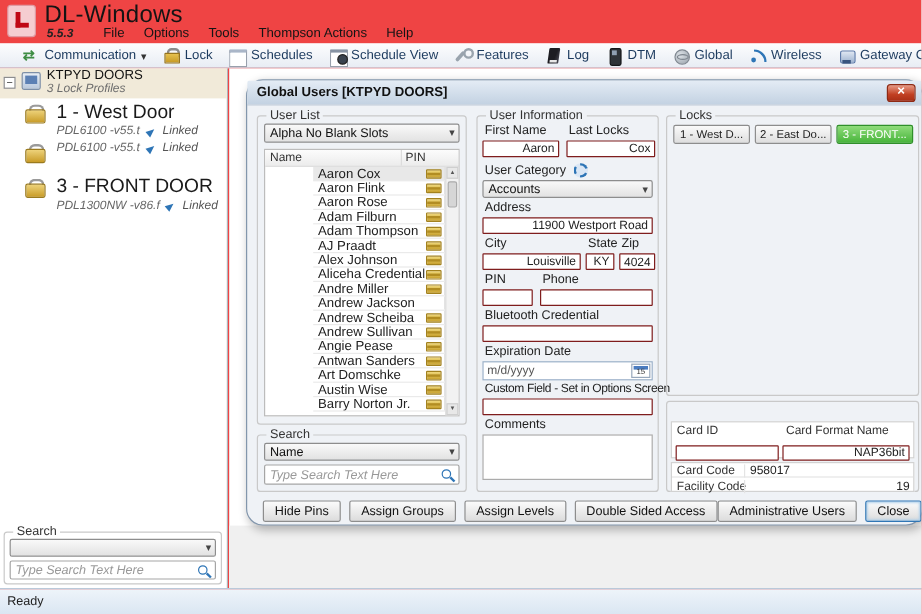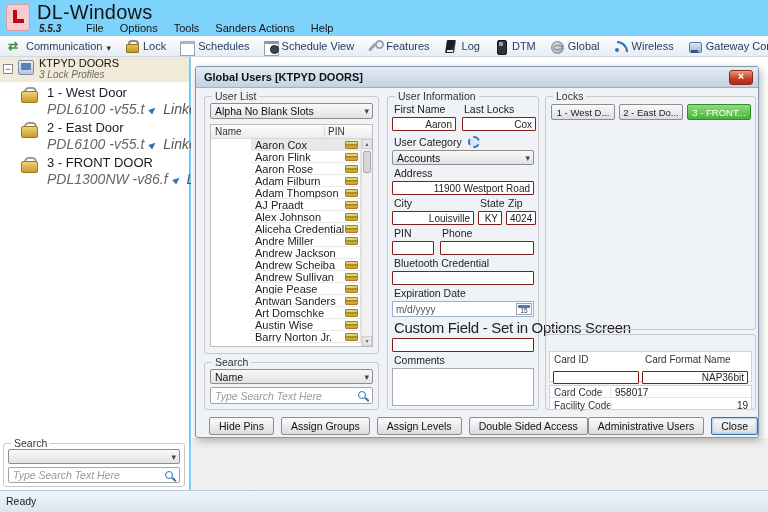--- a/index.html
+++ b/index.html
@@ -1,30 +1,30 @@
 <!DOCTYPE html>
 <html><head>
 <meta charset="utf-8">
 <style>
   * { box-sizing: border-box; margin: 0; padding: 0; }
   html,body { width:768px; height:512px; }
   body { font-family:"Liberation Sans", sans-serif; background:#fbfcfd; overflow:hidden; }
-  #window { position:relative; width:768px; height:512px; background:#7dd3fc; overflow:hidden; }
+  #window { position:relative; width:768px; height:512px; background:#ef4444; overflow:hidden; }
 
   
   .app-logo{position:absolute;left:6px;top:4px;width:24px;height:27px;background:#f5cdd1;border:1px solid #e09aa2;border-radius:3px;}
   .app-logo::before{content:"";position:absolute;left:6px;top:5px;width:4px;height:13px;background:#c00815;}
   .app-logo::after{content:"";position:absolute;left:6px;top:14px;width:11px;height:4px;background:#c00815;}
   .app-title{position:absolute;left:37px;top:1px;font-size:20px;color:#141414;letter-spacing:.2px;}
   .app-version{position:absolute;left:39px;top:23px;font-size:10px;font-style:italic;font-weight:bold;color:#222;}
   .menubar{position:absolute;left:78px;top:21px;height:15px;display:flex;}
   .menu-item{font-size:11px;color:#141414;padding:1px 8px;cursor:default;white-space:nowrap;}
 
   
-  .toolbar{position:absolute;top:36px;left:0;right:0;height:21px;background:linear-gradient(#fdfdfe,#e8edf4);border-bottom:1px solid #cfd8e4;display:flex;align-items:center;padding-left:1px;}
+  .toolbar{position:absolute;top:36px;left:0;right:0;height:21px;background:linear-gradient(#fdfdfe,#e8edf4);border-bottom:1px solid #cfd8e4;display:flex;align-items:center;padding-left:12px;}
   .tb-item{display:flex;align-items:center;gap:4px;padding:0 7px;height:100%;cursor:default;}
   .tb-label{font-size:11px;color:#1c3a5e;white-space:nowrap;}
   .tb-caret{display:none;}
   .tb-caret::before{content:"▾";font-size:9px;color:#333;}
   .ic{width:14px;height:13px;position:relative;flex:0 0 14px;display:inline-block;}
   .ic.sync-icon::before{content:"⇄";position:absolute;left:0;top:-1px;font-size:12px;font-weight:bold;color:#3f8d44;}
   .ic.lock-icon::before{content:"";position:absolute;left:3px;top:0;width:7px;height:6px;border:2px solid #8a8a8a;border-bottom:none;border-radius:4px 4px 0 0;}
   .ic.lock-icon::after{content:"";position:absolute;left:1px;bottom:0;width:11px;height:7px;background:linear-gradient(#e6c14f,#c79a25);border:1px solid #97741c;border-radius:1px;}
   .ic.calendar-icon::before{content:"";position:absolute;left:0;top:1px;width:13px;height:11px;background:#fff;border:1px solid #98a0ac;border-top:3px solid #aab6c8;border-radius:1px;}
   .ic.calendar-clock-icon::before{content:"";position:absolute;left:0;top:1px;width:13px;height:11px;background:#fff;border:1px solid #98a0ac;border-top:3px solid #8894a4;border-radius:1px;}
@@ -49,22 +49,22 @@
   .expander::before{content:"−";font-size:9px;line-height:8px;color:#333;display:block;}
   .acct-icon{position:absolute;left:18px;top:3px;width:16px;height:15px;background:linear-gradient(#e8eef6,#b9c8dc);border:1px solid #7d8fa8;border-radius:2px;}
   .acct-icon::after{content:"";position:absolute;left:2px;top:2px;right:2px;bottom:4px;background:#5c80b4;}
   .root-name{position:absolute;left:39px;top:0;font-size:11px;color:#111;white-space:nowrap;}
   .root-sub{position:absolute;left:39px;top:12px;font-size:10px;font-style:italic;color:#6d6d6d;white-space:nowrap;}
   .tree-locks{margin-top:3px;}
   .tree-lock{position:relative;margin:0 0 3px 47px;min-height:26px;cursor:default;}
   .ic-padlock{position:absolute;left:-27px;top:2px;width:17px;height:16px;}
   .ic-padlock::before{content:"";position:absolute;left:4px;top:0;width:9px;height:8px;border:2px solid #9a9a9a;border-bottom:none;border-radius:5px 5px 0 0;}
   .ic-padlock::after{content:"";position:absolute;left:1px;bottom:0;width:15px;height:10px;background:linear-gradient(#edd27a,#c99c28);border:1px solid #9a7a1e;border-radius:2px;}
-  .tl-title{font-size:13px;color:#1a1a1a;white-space:nowrap;}
-  .tl-sub{font-size:14px;font-style:italic;color:#666;display:flex;align-items:center;gap:5px;margin-top:1px;white-space:nowrap;}
+  .tl-title{font-size:16px;color:#1a1a1a;white-space:nowrap;}
+  .tl-sub{font-size:10px;font-style:italic;color:#666;display:flex;align-items:center;gap:5px;margin-top:1px;white-space:nowrap;}
   .ic-linked{width:9px;height:9px;position:relative;flex:0 0 9px;}
   .ic-linked::before{content:"";position:absolute;left:0;top:1px;border:3.5px solid transparent;border-left:7px solid #2e75b6;transform:rotate(-40deg);}
   .tl-status{color:#555;}
 
   
   .group{position:absolute;border:1px solid #c9c9c9;border-radius:3px;}
   .group>.lbl{position:absolute;top:-7px;left:7px;background:#fff;padding:0 3px;font-size:10.5px;color:#333;white-space:nowrap;}
   .group.on-dialog>.lbl{background:#eff2f6;}
   .combo{position:absolute;background:linear-gradient(#f9f9f9,#e2e2e2);border:1px solid #8d8d8d;border-radius:2px;font-size:10.5px;color:#111;padding:1px 14px 0 4px;white-space:nowrap;overflow:hidden;cursor:default;}
   .combo::after{content:"▾";position:absolute;right:3px;top:50%;transform:translateY(-55%);font-size:9px;color:#444;}
@@ -74,21 +74,21 @@
   .ic-mag{position:absolute;right:3px;top:3px;width:11px;height:11px;}
   .ic-mag::before{content:"";position:absolute;left:0;top:0;width:6px;height:6px;border:1.5px solid #2e75b6;border-radius:50%;}
   .ic-mag::after{content:"";position:absolute;right:1px;bottom:0;width:2px;height:5px;background:#2e75b6;transform:rotate(-45deg);}
   .inp{border:1px solid #7f1d1d;background:#fff;font:10px "Liberation Sans",sans-serif;color:#222;padding:0 3px;border-radius:1px;outline:none;width:100%;height:14px;text-align:right;}
   .btn{height:18px;background:linear-gradient(#fbfbfb,#dcdcdc);border:1px solid #8d8d8d;border-radius:2px;font:10.5px "Liberation Sans",sans-serif;color:#111;padding:0 9px;white-space:nowrap;cursor:default;}
   .btn.default{border:1px solid #3076b5;box-shadow:inset 0 0 2px 1px #a8cdea;}
 
   
   .main{position:absolute;left:191px;top:57px;right:0;bottom:22px;background:#fff;}
   .main-bottom{position:absolute;left:0;right:0;bottom:0;height:52px;background:#f0f0f0;}
-  #dialog{position:absolute;left:4px;top:9px;width:564px;height:372px;background:#eff2f6;border:1px solid #8296ac;border-radius:3px;box-shadow:2px 3px 8px rgba(0,0,0,.28);}
+  #dialog{position:absolute;left:14px;top:9px;width:564px;height:372px;background:#eff2f6;border:1px solid #8296ac;border-radius:14px;box-shadow:2px 3px 8px rgba(0,0,0,.28);}
   .dlg-title{position:absolute;left:0;top:0;right:0;height:21px;background:linear-gradient(#e4ecf5,#c3d2e2);border-bottom:1px solid #9fb0c2;border-radius:2px 2px 0 0;font-size:11px;font-weight:bold;color:#111;padding:4px 0 0 8px;}
   .dlg-close{position:absolute;right:5px;top:3px;width:24px;height:15px;background:linear-gradient(#e89a84,#c13f22 60%,#a92f16);border:1px solid #8e2a14;border-radius:3px;cursor:default;}
   .dlg-close::before{content:"×";position:absolute;left:0;right:0;top:-1px;text-align:center;color:#fff;font-size:11px;font-weight:bold;}
 
   
   #g-userlist{left:8px;top:29px;width:175px;height:258px;}
   .ul-combo{left:5px;top:6px;right:5px;height:16px;}
   .ul-table{position:absolute;left:5px;top:27px;right:5px;height:223px;background:#fff;border:1px solid #bcbcbc;}
   .ul-head{display:flex;height:14px;background:linear-gradient(#fcfcfc,#ececec);border-bottom:1px solid #d8d8d8;font-size:10px;color:#333;}
   .h-name{width:114px;padding:1px 0 0 4px;border-right:1px solid #dcdcdc;}
@@ -113,21 +113,21 @@
   #g-search .combo{left:5px;top:6px;right:5px;height:15px;}
   #g-search .searchbox{left:5px;top:24px;right:5px;height:17px;}
   #sb-search{left:3px;bottom:3px;width:182px;height:44px;background:#fff;}
   #sb-search .combo{left:4px;top:5px;right:4px;height:15px;}
   #sb-search .searchbox{left:4px;top:23px;right:4px;height:16px;}
 
   
   #g-userinfo{left:191px;top:29px;width:152px;height:314px;}
   .uif{position:absolute;left:4px;right:4px;top:4px;font-size:10.5px;color:#222;}
   .flabel{font-size:10.5px;color:#222;padding-left:2px;white-space:nowrap;}
-  .small-label{font-size:15px;letter-spacing:-.3px;}
+  .small-label{font-size:10px;letter-spacing:-.3px;}
   .lr{display:grid;margin-top:2px;align-items:end;}
   .g-name{grid-template-columns:64px 74px;column-gap:6px;}
   .g-csz{grid-template-columns:82px 24px 30px;column-gap:4px;}
   .g-pp{grid-template-columns:42px 1fr;column-gap:6px;}
   .ucrow{display:flex;align-items:center;gap:6px;margin-top:4px;height:13px;}
   .ic-gear-sm{width:12px;height:12px;border:2px dashed #2e75b6;border-radius:50%;background:#dbe7f5;}
   .uif .combo{position:relative;display:block;height:15px;margin-top:2px;}
   .exp{position:relative;height:16px;border:1px solid #9ab0c8;background:#fff;margin-top:2px;}
   .exp-text{position:absolute;left:3px;top:2px;font-size:10px;color:#555;}
   .cal-btn{position:absolute;right:1px;top:1px;bottom:1px;width:16px;border:1px solid #98a8bc;background:#fff;cursor:default;}
@@ -175,21 +175,21 @@
 
 <div id="window">
 
   <div class="app-logo"></div>
   <div class="app-title">DL-Windows</div>
   <div class="app-version">5.5.3</div>
   <nav class="menubar">
       <span class="menu-item">File</span>
       <span class="menu-item">Options</span>
       <span class="menu-item">Tools</span>
-      <span class="menu-item">Sanders Actions</span>
+      <span class="menu-item">Thompson Actions</span>
       <span class="menu-item">Help</span>
     </nav>
 
   <div class="toolbar">
       <div class="tb-item">
     <span class="ic sync-icon"></span>
     <span class="tb-label">Communication</span>
     <span class="tb-caret" style="display: inline-block;"></span>
   </div>
       <div class="tb-item">
@@ -251,21 +251,20 @@
     <span class="ic-padlock"></span>
     <div class="tl-title">1 - West Door</div>
     <div class="tl-sub">
       <span class="tl-model">PDL6100 -v55.t</span>
       <span class="ic-linked"></span>
       <span class="tl-status">Linked</span>
     </div>
   </div>
         <div class="tree-lock">
     <span class="ic-padlock"></span>
-    <div class="tl-title">2 - East Door</div>
     <div class="tl-sub">
       <span class="tl-model">PDL6100 -v55.t</span>
       <span class="ic-linked"></span>
       <span class="tl-status">Linked</span>
     </div>
   </div>
         <div class="tree-lock">
     <span class="ic-padlock"></span>
     <div class="tl-title">3 - FRONT DOOR</div>
     <div class="tl-sub">

